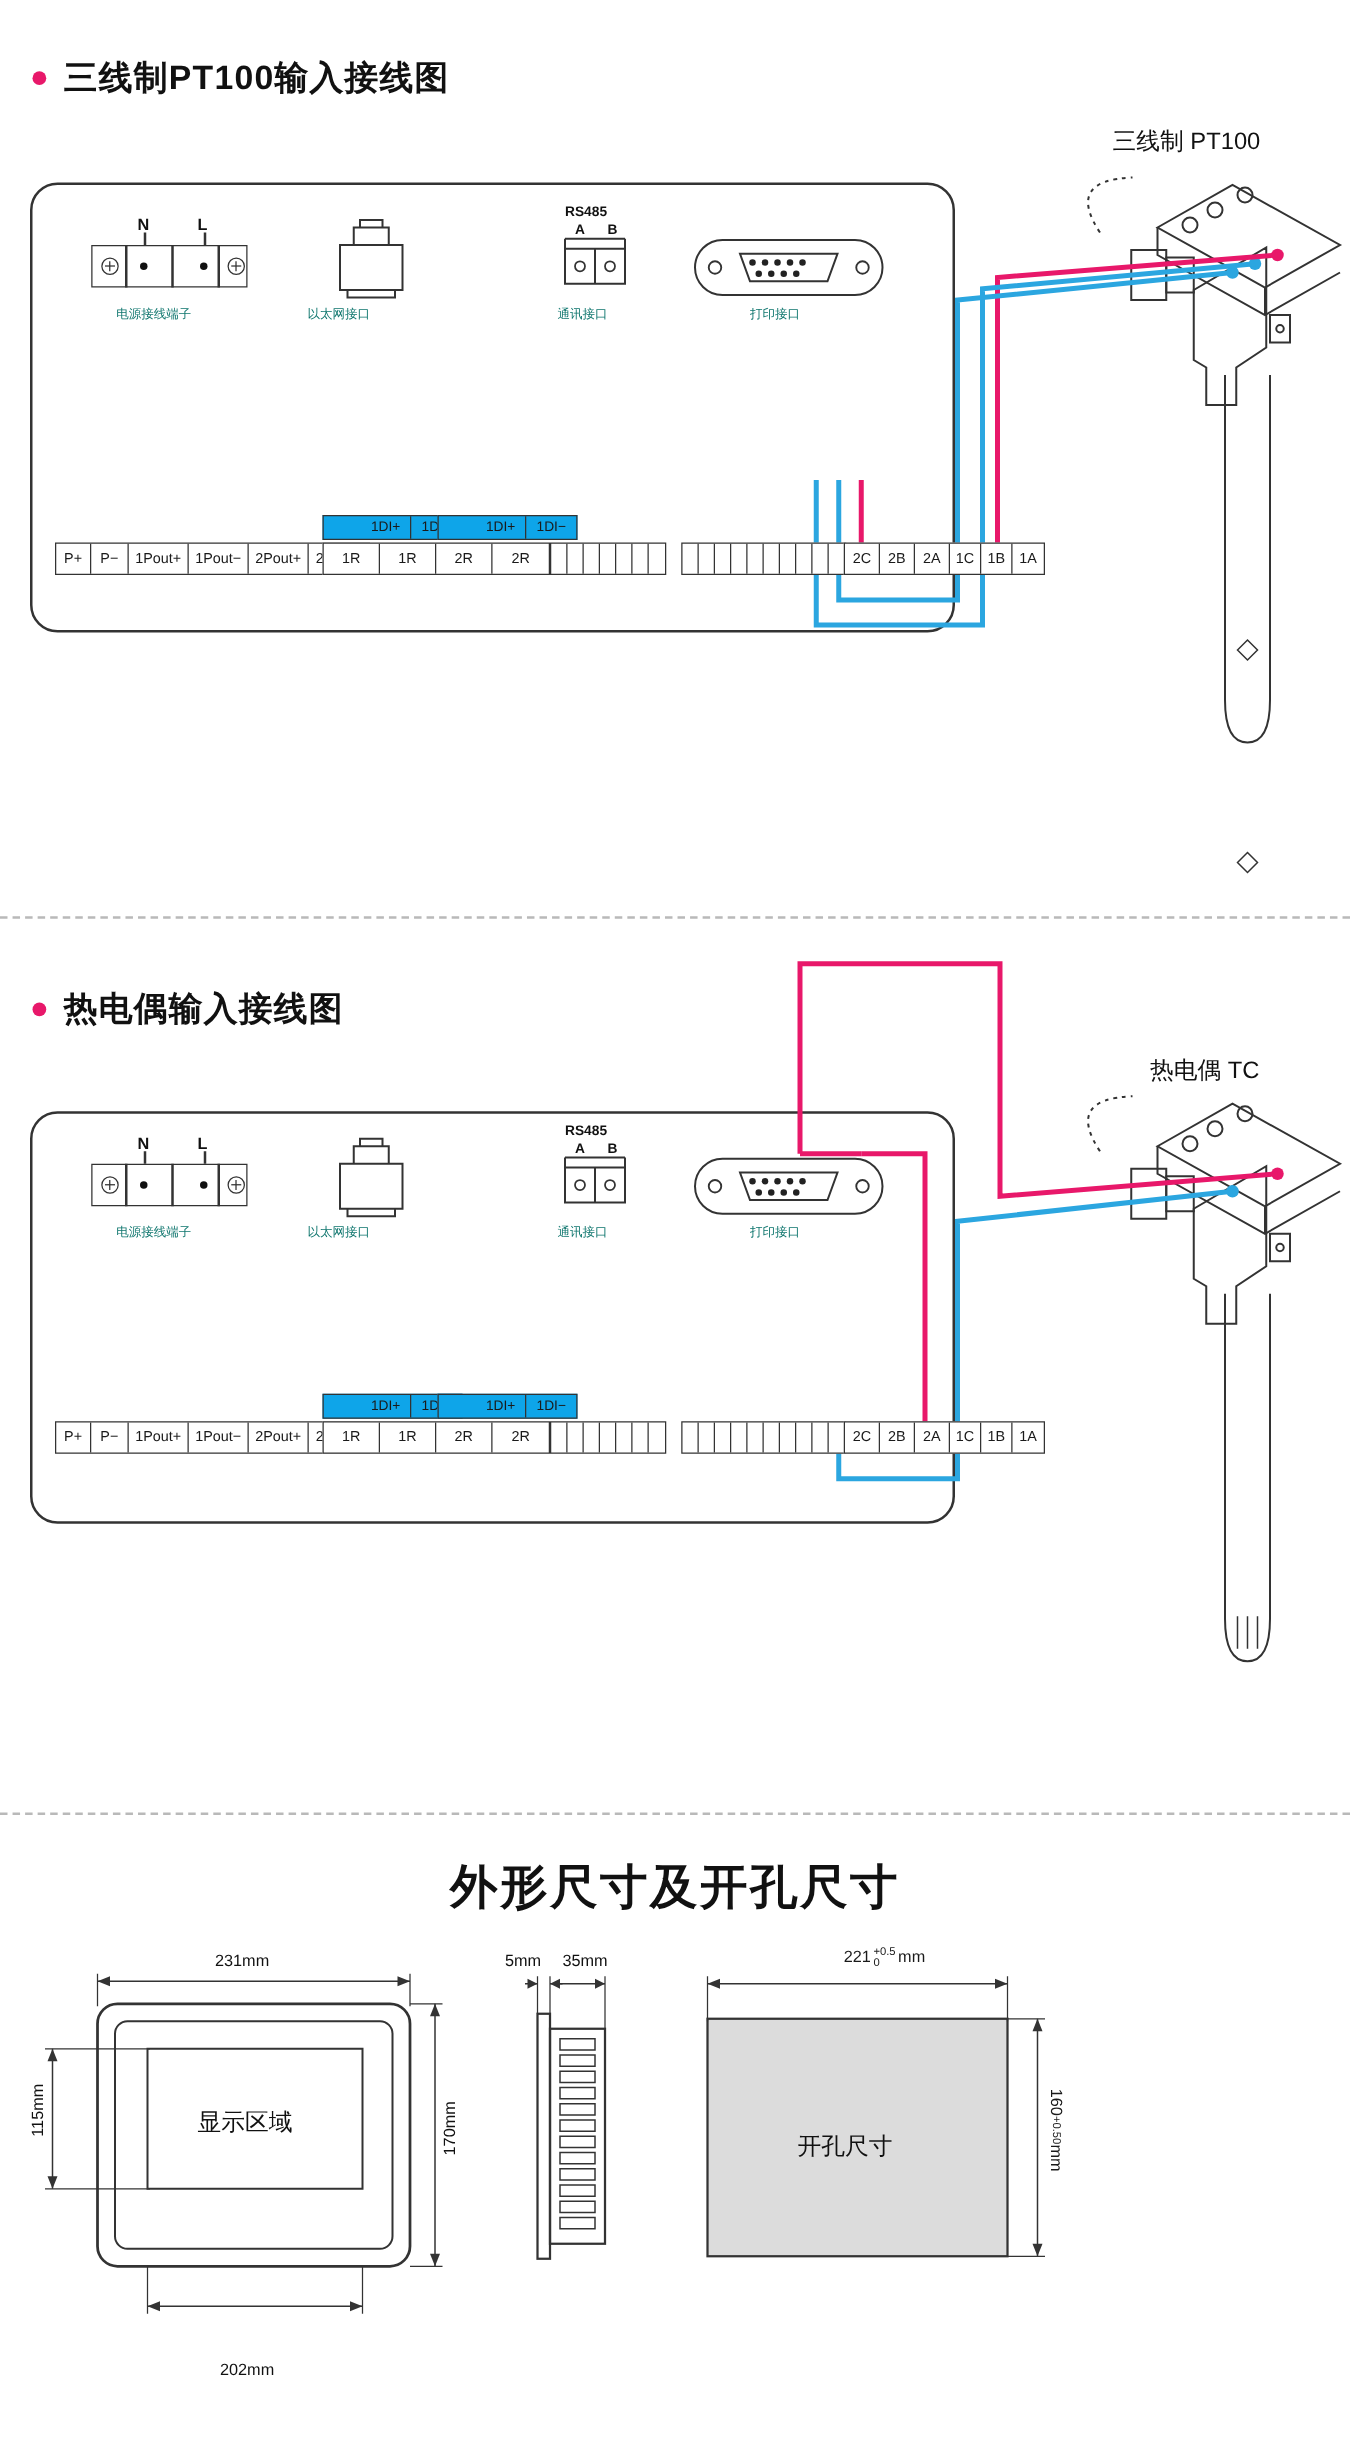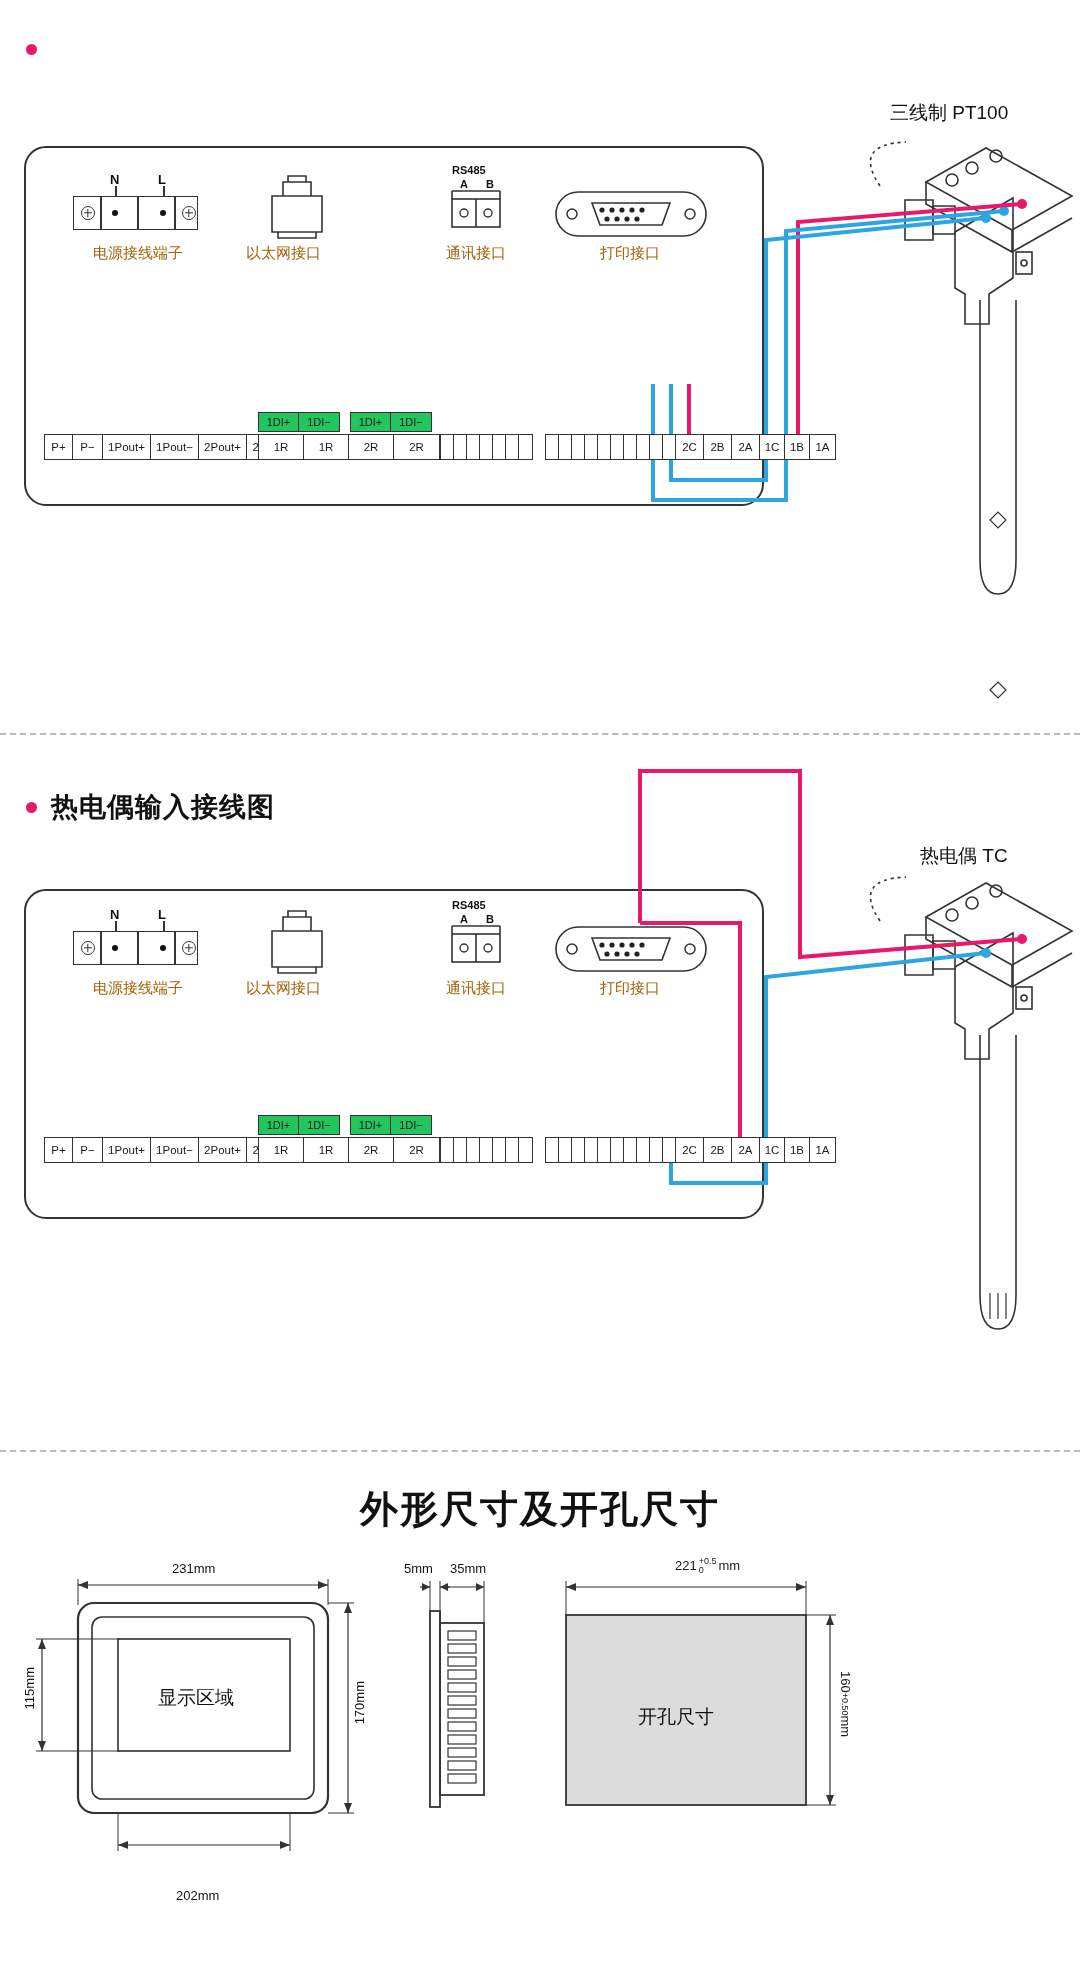--- a/index.html
+++ b/index.html
@@ -42,21 +42,21 @@
   }
 
   .panel {
     position: absolute;
     border: 2px solid #333;
     border-radius: 22px;
     background: #fff;
   }
 
   .lbl { position: absolute; font-size: 13px; color: #111; white-space: nowrap; }
-  .lbl-cn { position: absolute; font-size: 15px; color: #a16207; white-space: nowrap; }
+  .lbl-cn { position: absolute; font-size: 10px; color: #0f766e; white-space: nowrap; }
   .lbl-sm { position: absolute; font-size: 11px; color: #111; white-space: nowrap; }
   .lbl-big { position: absolute; font-size: 19px; font-weight: 400; color: #111; white-space: nowrap; }
 
   
   .power-term {
     position: absolute;
     border: 1.6px solid #333;
     background: #fff;
   }
   .screw {
@@ -94,21 +94,22 @@
   .term-row > div:last-child { border-right: none; }
   .blank-row { position: absolute; display: flex; border: 1.5px solid #333; height: 26px; background: #fff; }
   .blank-row > div { border-right: 1.5px solid #333; width: 13px; }
   .blank-row > div:last-child { border-right: none; }
 
   .di-row {
     position: absolute;
     display: flex;
     border: 1.5px solid #333;
     height: 20px;
-    background: #22c55e;
+    background: #0ea5e9;
+    padding-left: 30px;
   }
   .di-row > div {
     border-right: 1.5px solid #333;
     font-size: 11px;
     display: flex; align-items: center; justify-content: center;
     width: 40px;
   }
   .di-row > div:last-child { border-right: none; }
 
   svg { display: block; }
@@ -133,20 +134,21 @@
                writing-mode: vertical-rl; transform: rotate(180deg); }
   .dim-center { position: absolute; font-size: 19px; color: #111; white-space: nowrap; }
 </style>
 </head>
 <body>
 
 <div style="position:absolute;left:0;top:0;width:1080px;height:745px;">
 
   <div class="sec-head" style="position:absolute;left:0;top:44px;">
     <span class="bullet"></span>
+    <span class="sec-title">三线制PT100输入接线图</span>
   </div>
 
   <div class="panel" style="left:24px; top:146px; width:740px; height:360px;"></div>
 
   <div class="power-term" style="left:73px; top:196px; width:125px; height:34px;"></div>
   <div class="screw" style="left:81px; top:206px;"></div>
   <div class="screw" style="left:182px; top:206px;"></div>
   <div class="dot" style="left:112px; top:210px;"></div>
   <div class="dot" style="left:160px; top:210px;"></div>
   <div class="vline" style="left:100px; top:196px; height:34px;"></div>

